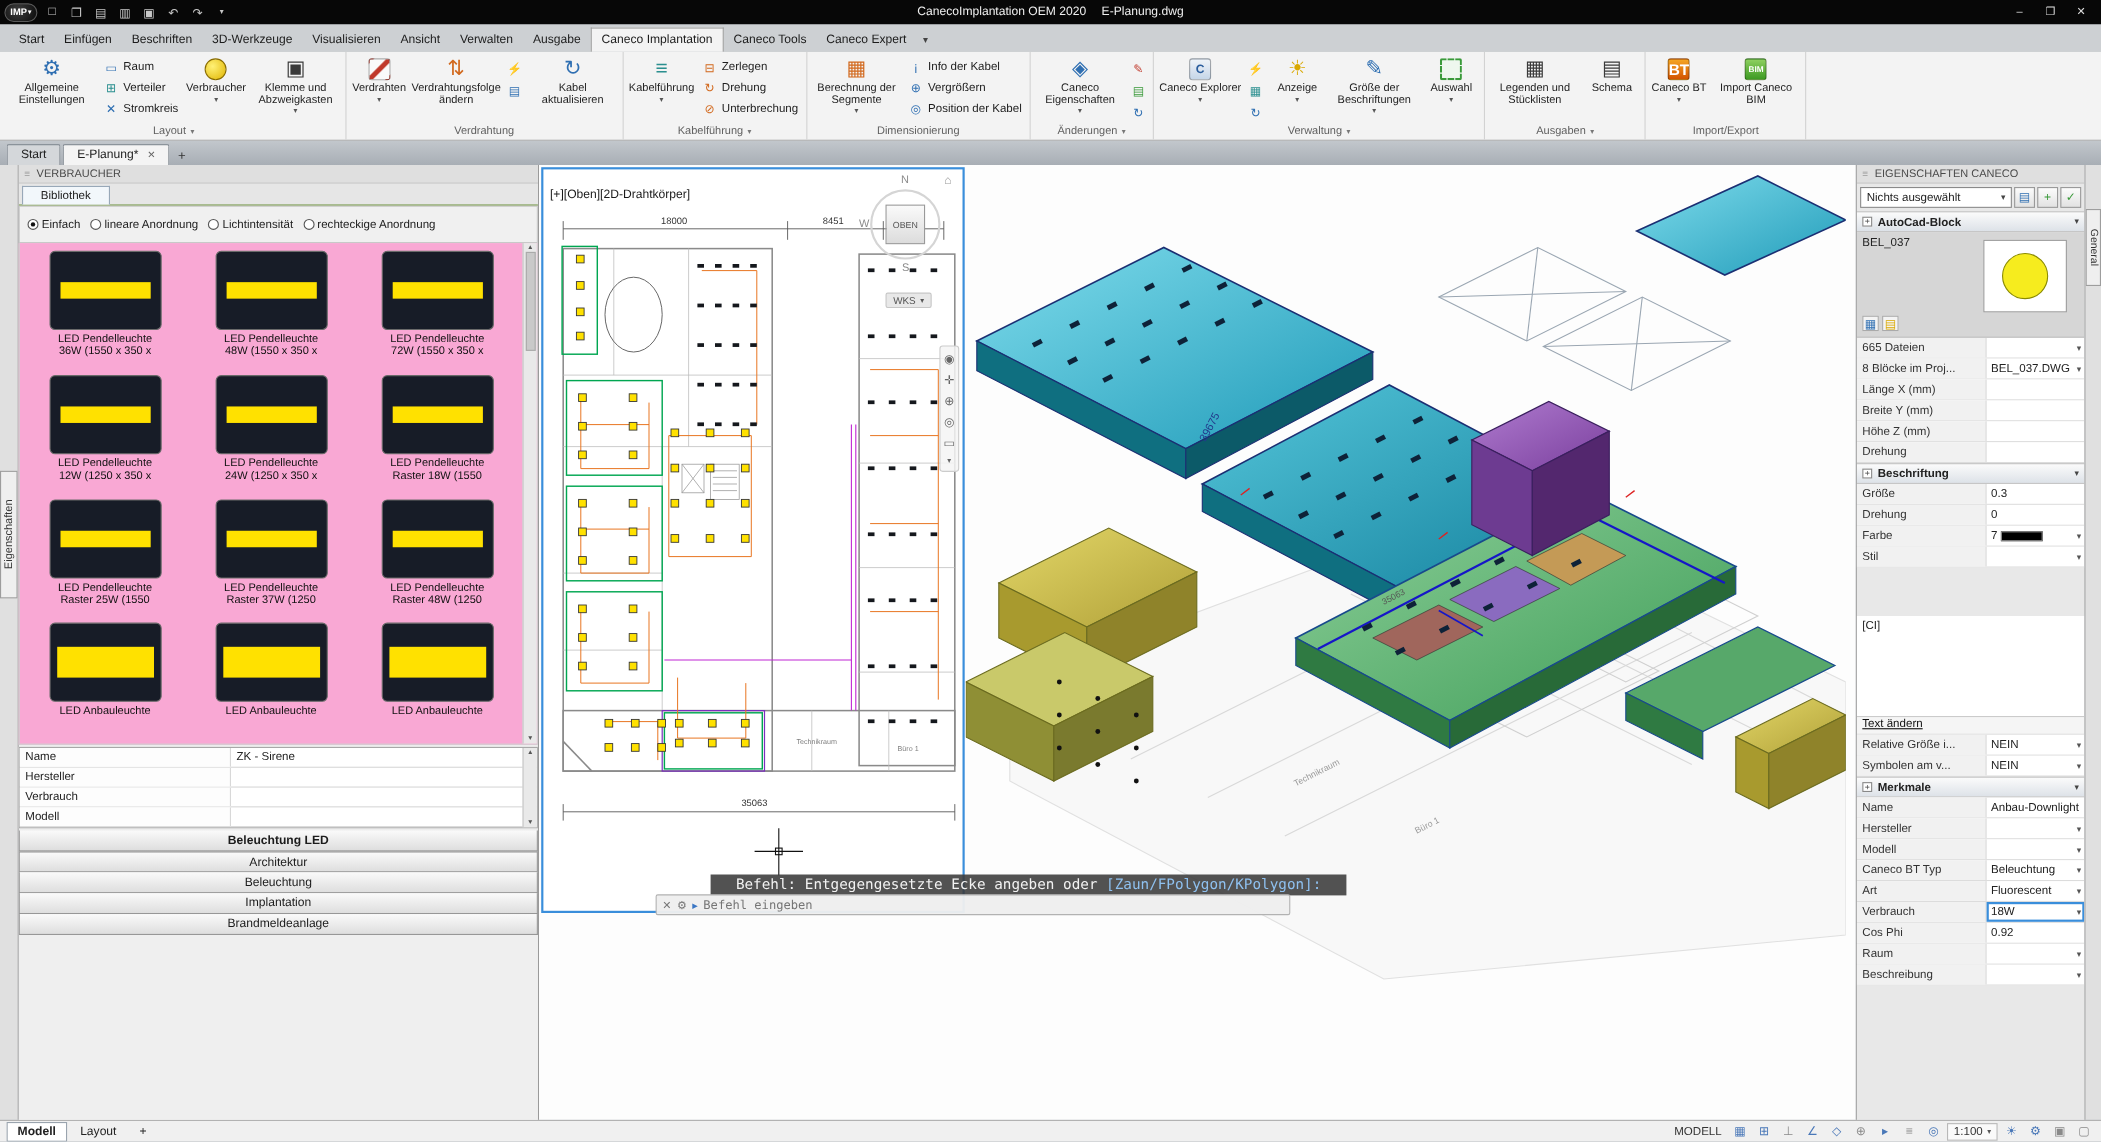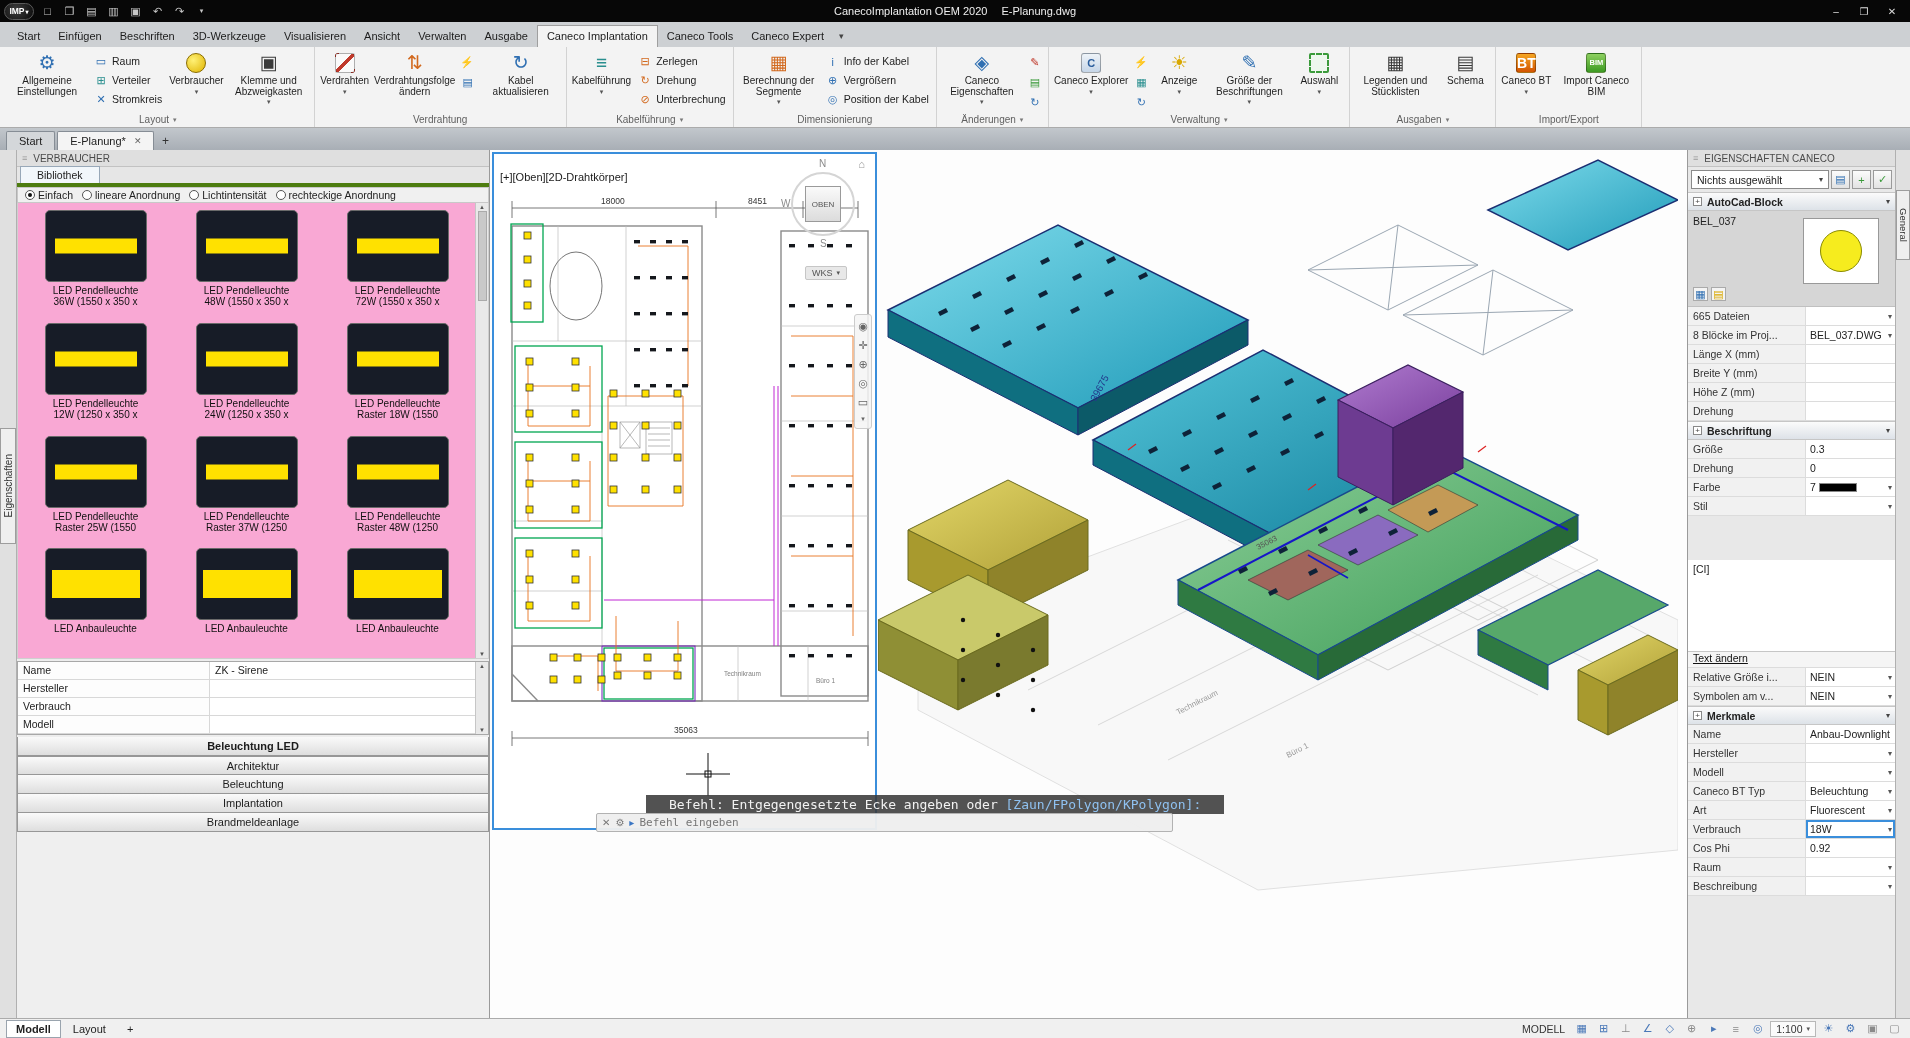--- a/index.html
+++ b/index.html
@@ -58,23 +58,23 @@
 .side-strip.left {border-right:1px solid #b0b0b0;}
 .side-strip.right {border-left:1px solid #b0b0b0; width:15px;}
 .vtab {position:absolute; left:0; width:100%; background:#efefef; border:1px solid #9d9d9d; display:flex; align-items:center; justify-content:center; padding:6px 0;}
 .vtab span {writing-mode:vertical-rl; transform:rotate(180deg); font-size:10px; color:#333; white-space:nowrap;}
 .vtab.rt span {transform:none; font-size:9.5px;}
 
 
 .lpanel {width:473px; background:#ededed; border-right:1px solid #9a9a9a; display:flex; flex-direction:column; flex:0 0 auto;}
 .lp-header {height:17px; background:#dfdfdf; border-bottom:1px solid #c2c2c2; display:flex; align-items:center; gap:6px; font-size:10px; color:#4a4a4a; padding:0 5px;}
 .lp-header .gripg {color:#9a9a9a; font-size:9px;}
-.lp-tabbar {height:20px; background:#e6e6e6; border-bottom:4px solid #4d7c0f; padding-left:3px; display:flex; align-items:flex-end;}
+.lp-tabbar {height:20px; background:#e6e6e6; border-bottom:1px solid #4d7c0f; padding-left:3px; display:flex; align-items:flex-end;}
 .tab-bib {padding:2px 16px; background:#f2f7fb; border:1px solid #98a8b8; border-bottom:none; font-size:10.5px;}
-.lp-filters {height:16px; background:#f0f0f0; border:1px solid #c8c8c8; display:flex; align-items:center; gap:9px; padding:0 7px; font-size:10.5px; white-space:nowrap;}
+.lp-filters {height:34px; background:#f0f0f0; border:1px solid #c8c8c8; display:flex; align-items:center; gap:9px; padding:0 7px; font-size:10.5px; white-space:nowrap;}
 .fopt {display:flex; align-items:center; gap:3px;}
 .radio {width:10px; height:10px; border:1px solid #555; border-radius:50%; background:#fff; position:relative; flex:0 0 auto;}
 .radio.sel::after {content:""; position:absolute; inset:2px; background:#111; border-radius:50%;}
 .lp-grid {height:456px; background:#f9a8d4; border:1px solid #cfcfcf; border-top:none; position:relative; display:grid; grid-template-columns:repeat(3,1fr); grid-template-rows:repeat(4,1fr); padding:2px 15px 2px 2px;}
 .gcell {display:flex; flex-direction:column; align-items:center; padding-top:5px;}
 .prev {width:102px; height:72px; background:#171c27; border:1px solid #6a6a6a; border-radius:5px; position:relative; flex:0 0 auto;}
 .prev .bar {position:absolute; left:9px; right:9px; top:50%; transform:translateY(-50%); height:15px; background:#ffe100;}
 .prev .bar.wide {height:28px; left:6px; right:6px;}
 .ilab {font-size:10px; line-height:11px; text-align:center; color:#111; margin-top:3px;}
 .vsb {position:absolute; right:0; top:0; bottom:0; width:13px; background:#e9e9e9; border-left:1px solid #c6c6c6; display:flex; flex-direction:column; align-items:center; justify-content:space-between; font-size:6px; color:#555; padding:1px 0;}

